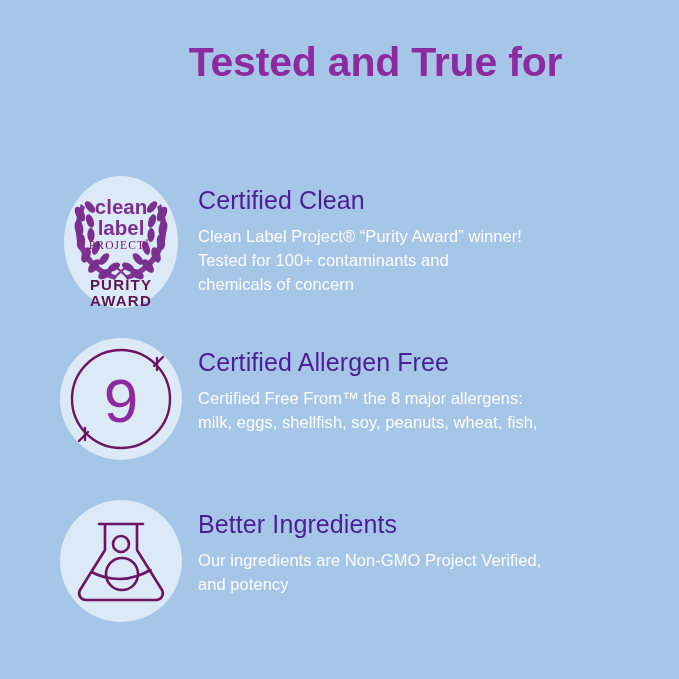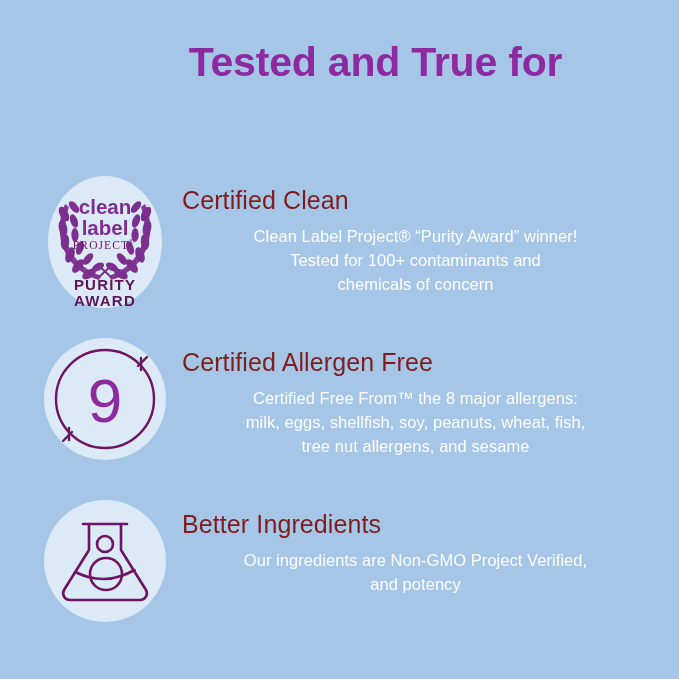--- a/index.html
+++ b/index.html
@@ -42,54 +42,53 @@
   .features {
     position: absolute;
     top: 170px;
     left: 0;
     width: 679px;
   }
   .feature-row {
     position: relative;
     display: flex;
     align-items: flex-start;
-    padding-left: 40px;
+    padding-left: 56px;
     margin-bottom: 22px;
     min-height: 140px;
   }
   .icon-wrap {
     width: 130px;
     flex: 0 0 130px;
     display: flex;
     align-items: flex-start;
     justify-content: center;
     padding-top: 4px;
   }
   .text-wrap {
     flex: 1 1 auto;
     padding-left: 12px;
     padding-top: 16px;
     padding-right: 30px;
   }
   .feature-title {
-    color: #7f1d1d;
+    color: #4c1d95;
     font-size: 25px;
     font-weight: 400;
     line-height: 1.15;
     margin: 0 0 10px 0;
     letter-spacing: 0.1px;
   }
   .feature-body {
     color: #fdfdfe;
     font-size: 16.5px;
     font-weight: 400;
     line-height: 1.45;
     margin: 0;
     letter-spacing: 0.05px;
-    text-align: center;
   }
   .feature-body .bline { display: block; white-space: nowrap; }
 
   
   .badge-oval, .circle-icon {
     display: block;
   }
 </style>
 </head>
 <body>
@@ -186,21 +185,20 @@
 
           <text x="63" y="86" text-anchor="middle" font-family="'Liberation Sans', sans-serif" font-size="62" font-weight="400" fill="#8e2aa0">9</text>
         </svg>
 
       </div>
       <div class="text-wrap">
         <p class="feature-title">Certified Allergen Free</p>
         <p class="feature-body">
           <span class="bline">Certified Free From™ the 8 major allergens:</span>
           <span class="bline">milk, eggs, shellfish, soy, peanuts, wheat, fish,</span>
-          <span class="bline">tree nut allergens, and sesame</span>
         </p>
       </div>
     </div>
 
     <div class="feature-row">
       <div class="icon-wrap">
 
         <svg class="circle-icon" width="126" height="126" viewBox="0 0 126 126">
           <circle cx="63" cy="63" r="61" fill="#dce9f6"></circle>
           <g fill="none" stroke="#6d1464" stroke-width="2.6" stroke-linejoin="round" stroke-linecap="round">

